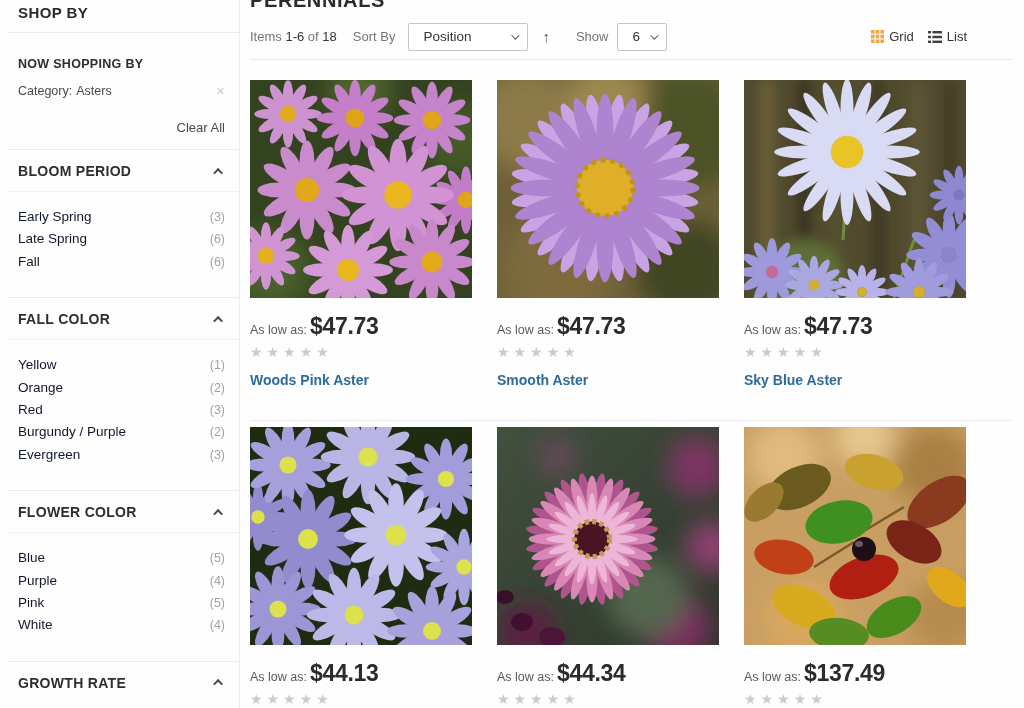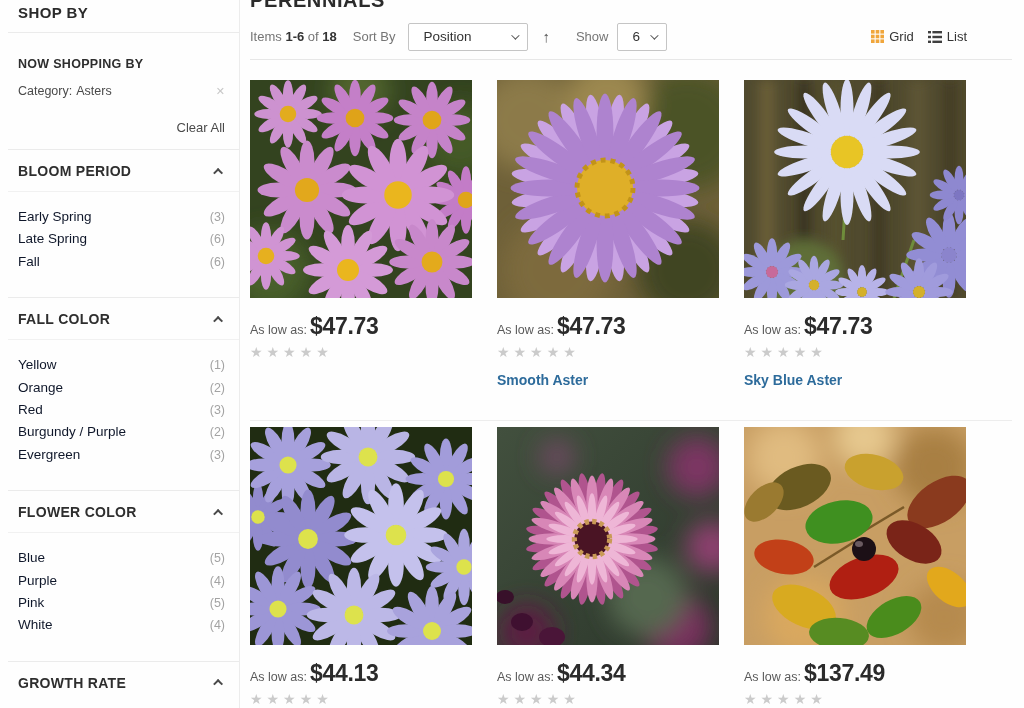--- a/index.html
+++ b/index.html
@@ -29,21 +29,21 @@
   .filter-item .flbl { font-size: 13.5px; color: #0f172a; }
   .filter-item .fcnt { margin-left: auto; font-size: 12.5px; color: #a3a3a3; }
 
   
   .main { position: absolute; left: 222px; top: 0; width: 802px; height: 708px; overflow: hidden; }
   .page-title { position: absolute; top: -11px; left: 28px; font-size: 20px; font-weight: 700;
                 color: #2b2b2b; letter-spacing: .6px; }
   .toolbar { position: absolute; top: 14px; left: 28px; right: 12px; height: 46px;
              border-bottom: 1px solid #e7e7e7; display: flex; align-items: center; }
   .tb-txt { font-size: 13px; color: #757575; }
-  .tb-num { font-weight: 700; color: #333; }
+  .tb-num { font-weight: 400; color: #333; }
   .sort-label { margin-left: 16px; }
   .select-box { margin-left: 13px; width: 120px; height: 28px; border: 1px solid #c5c5c5; border-radius: 2px;
                 background: #fff; display: flex; align-items: center; padding: 0 10px 0 14px;
                 font-size: 13.5px; color: #333; cursor: pointer; }
   .select-box .chev-down { margin-left: auto; width: 6px; height: 6px; border-right: 1.6px solid #555;
                 border-bottom: 1.6px solid #555; transform: rotate(45deg) translateY(-2px); }
   .show-select { width: 50px; margin-left: 9px; }
   .sort-dir { margin-left: 14px; font-size: 15px; font-weight: 700; color: #555; cursor: pointer; }
   .show-label { margin-left: 26px; }
   .view-modes { position: absolute; right: 45px; top: 0; height: 100%; display: flex; align-items: center; gap: 14px; }
@@ -313,20 +313,21 @@
                 <use href="#pr12" fill="#c888cb"></use>
                 <circle r="5.5" fill="#e3aa1c"></circle>
               </g>
           </svg>
         </div>
         <div class="price-row">
           <span class="as-low">As low as:</span>
           <span class="price">$47.73</span>
         </div>
         <div class="stars">★★★★★</div>
+        <div class="pname">Woods Pink Aster</div>
       </div>
 
       <div class="card">
         <div class="photo">
           <svg width="222" height="218" viewBox="0 0 222 218">
             <rect width="222" height="218" fill="#6e6038"></rect>
             <g filter="url(#bl12)">
               <circle cx="30" cy="40" r="50" fill="#8c7a48"></circle>
                 <circle cx="190" cy="50" r="60" fill="#4c5226"></circle>
               <circle cx="60" cy="190" r="55" fill="#7d6b3e"></circle>

